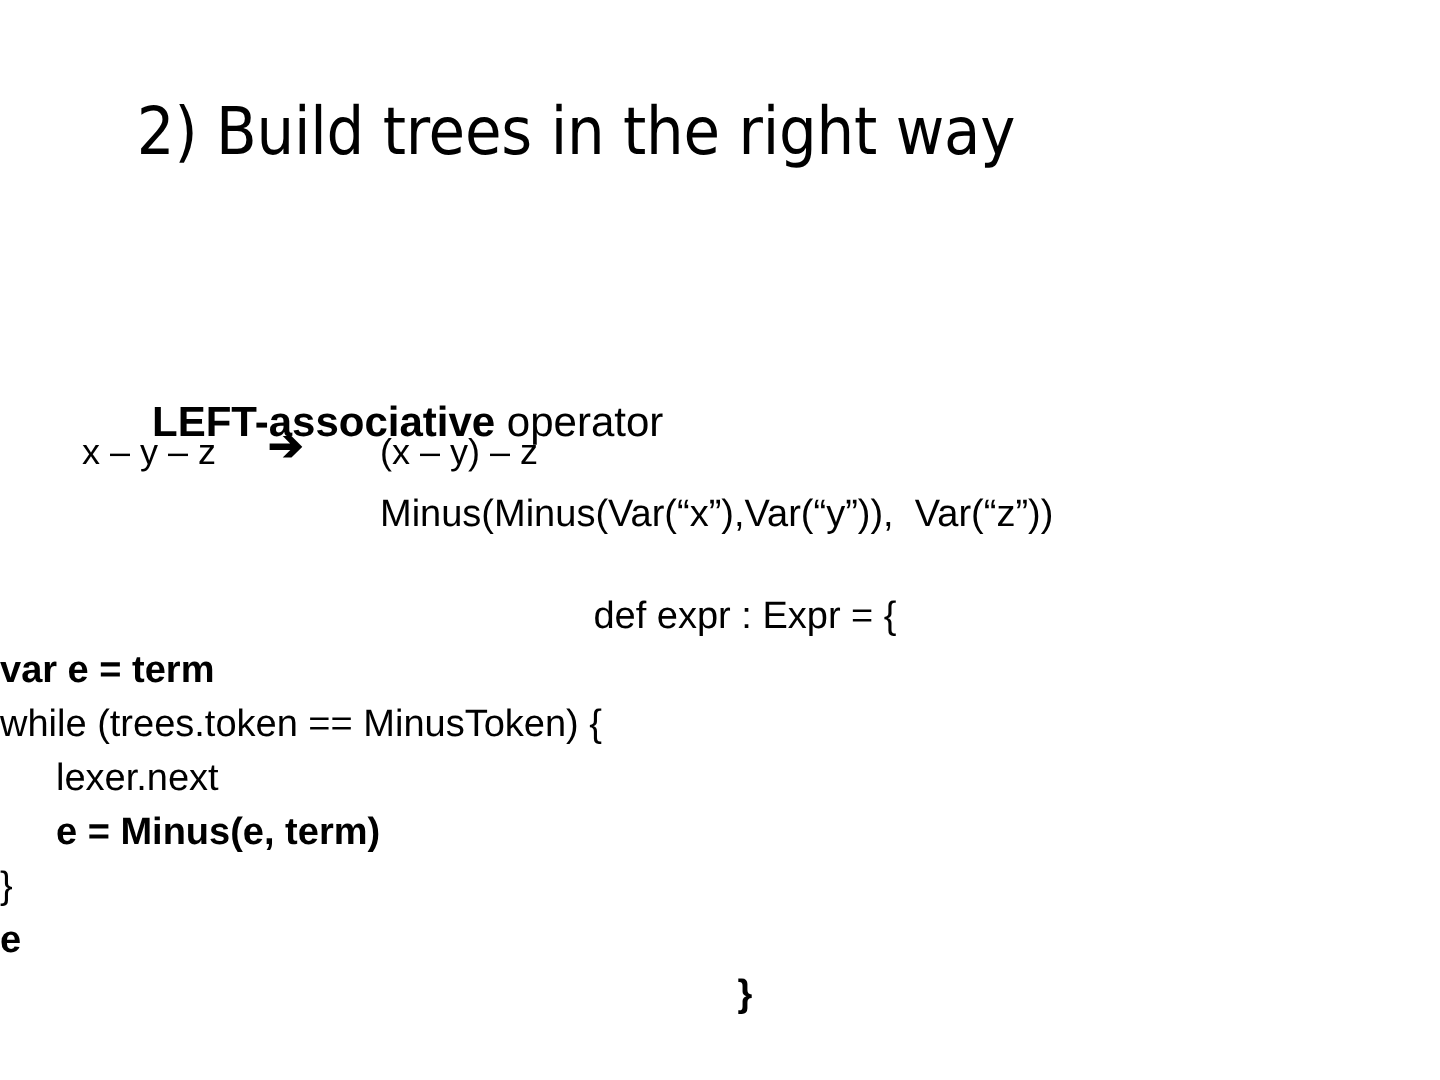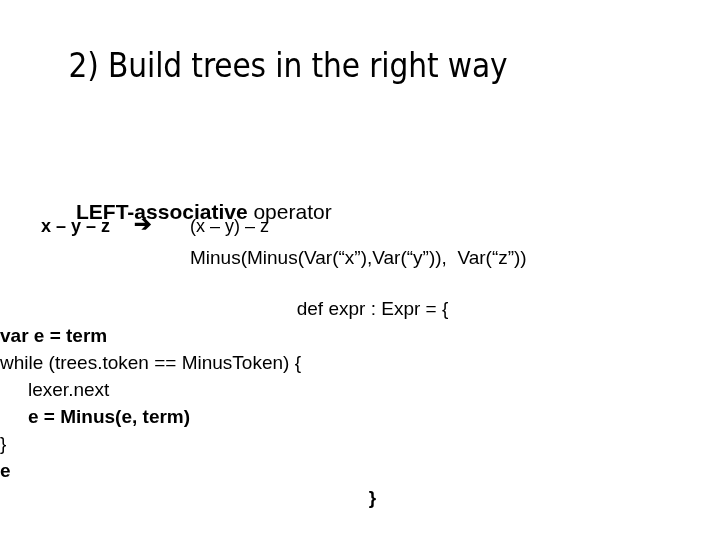--- a/index.html
+++ b/index.html
@@ -69,21 +69,21 @@
   .heading-line .reg {
     font-weight: 400;
   }
 
   
   .expr-left {
     left: 41px;
     top: 174px;
     font-size: 18px;
     line-height: 24px;
-    font-weight: 700;
+    font-weight: 400;
   }
   .expr-arrow {
     left: 134px;
     top: 172px;
     font-size: 21px;
     line-height: 24px;
     font-weight: 700;
   }
   .expr-right {
     left: 190px;

